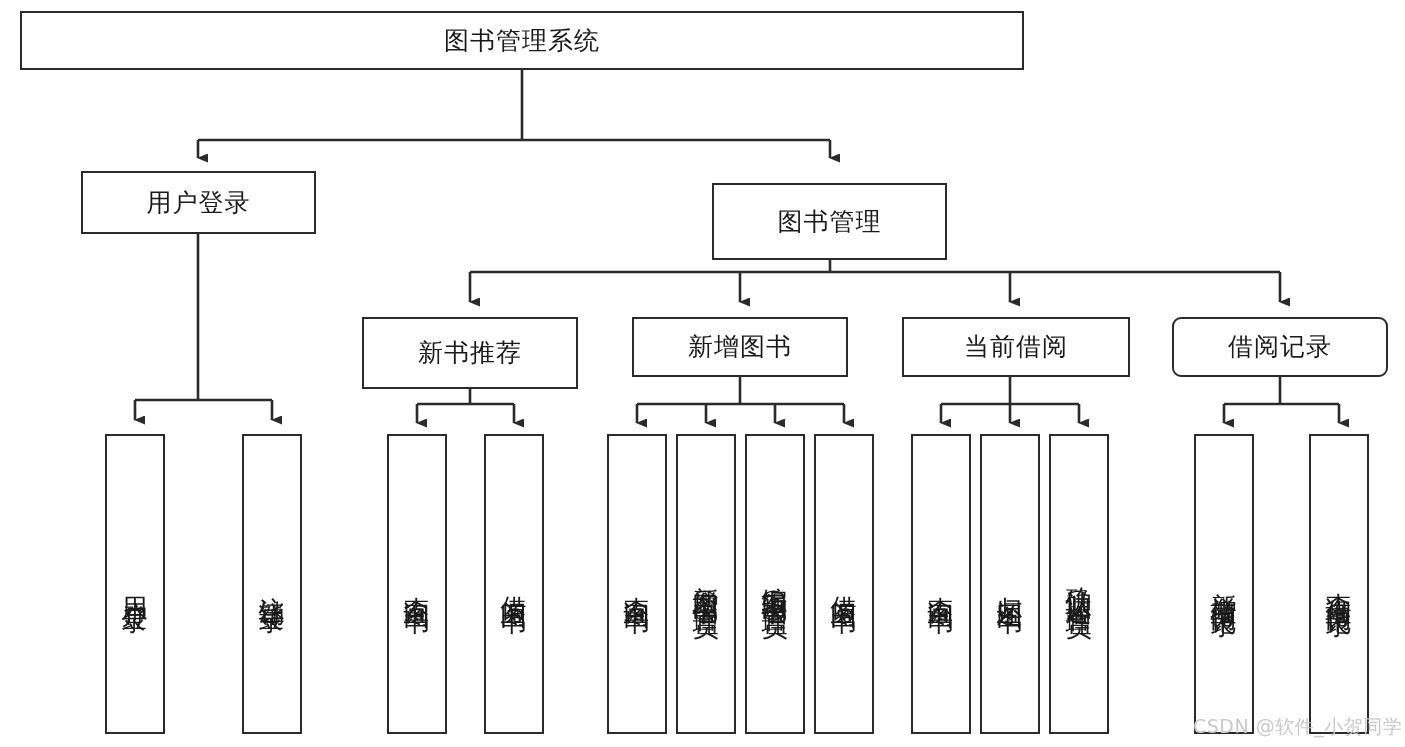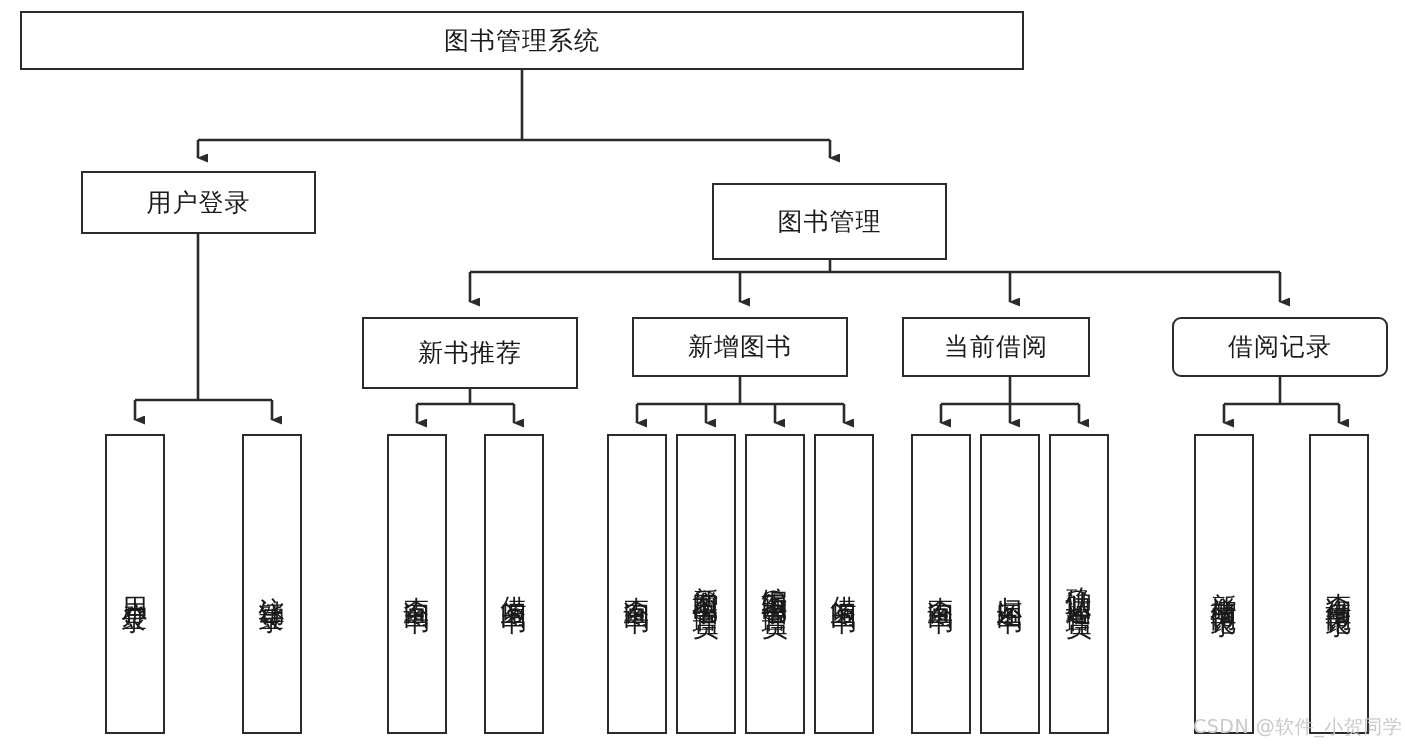--- a/index.html
+++ b/index.html
@@ -139,21 +139,21 @@
   </div>
 
   <div class="node h" style="left:362px; top:317px; width:216px; height:72px;">
     <span class="label">新书推荐</span>
   </div>
 
   <div class="node h" style="left:632px; top:317px; width:216px; height:60px;">
     <span class="label">新增图书</span>
   </div>
 
-  <div class="node h" style="left:902px; top:317px; width:188px; height:60px;">
+  <div class="node h" style="left:902px; top:317px; width:228px; height:60px;">
     <span class="label">当前借阅</span>
   </div>
 
   <div class="node h" style="left:1172px; top:317px; width:216px; height:60px;border-radius:9px;">
     <span class="label">借阅记录</span>
   </div>
 
   <div class="node v" style="left:105px; top:434px; width:60px; height:300px;">
     <span class="label">用户登录</span>
   </div>

